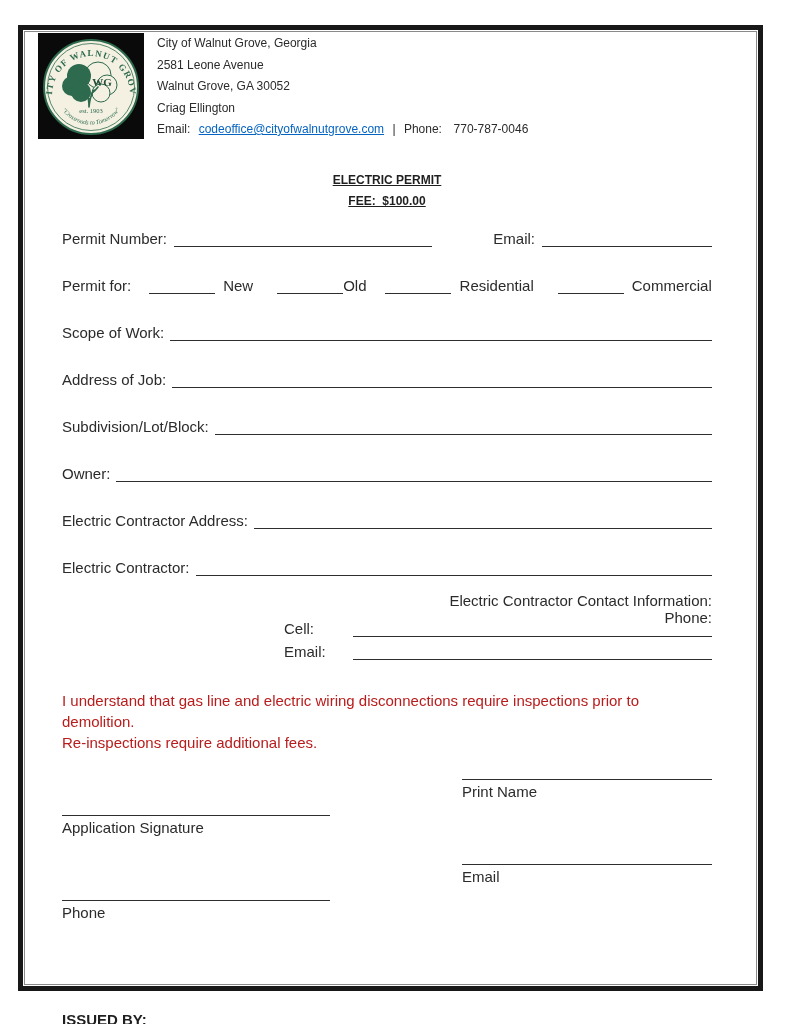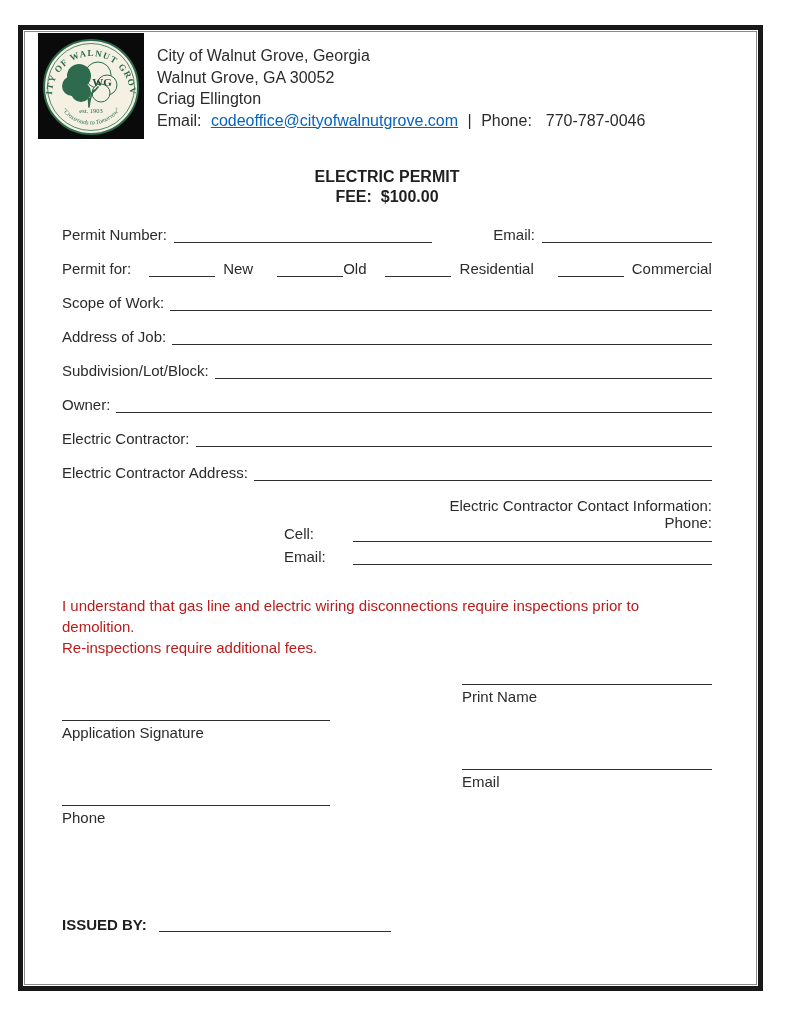--- a/index.html
+++ b/index.html
@@ -21,28 +21,28 @@
     position:absolute;inset:1px;
     border:1px solid #8a8a8a;
   }
   .content{
     position:absolute;left:62px;top:33px;width:650px;
     font-size:15px;
   }
   
   .hdr{display:flex;gap:13px;margin-left:-24px;}
   .logo-box{width:106px;height:106px;flex:0 0 auto;}
-  .hdr-text{padding-top:12px;line-height:21.5px;font-size:16px;color:#2b2b2b;}
+  .hdr-text{padding-top:0;line-height:21.5px;font-size:12px;color:#2b2b2b;}
   .hdr-contact{display:flex;gap:5px;white-space:pre;}
   .hdr-link{color:#0563c1;text-decoration:underline;}
   
   .title{ text-align:center;margin-top:28px;line-height:20px;}
-  .title span{font-weight:bold;white-space:pre;font-size:16px;color:#1f1f1f;text-align:right;}
-  
-  .frow{display:flex;align-items:flex-end;height:20px;margin-top:14px;font-size:15px;color:#2b2b2b;}
+  .title span{font-weight:bold;text-decoration:underline;white-space:pre;font-size:12px;color:#1f1f1f;text-align:right;}
+  
+  .frow{display:flex;align-items:flex-end;height:20px;margin-top:27px;font-size:15px;color:#2b2b2b;}
   .frow.first{margin-top:16px;}
   .frow.gap16{margin-top:16px;flex-direction:column;}
   .frow.sub{margin-top:5px;justify-content:space-between;}
   .frow.sub2{margin-top:3px;}
   .bl{display:inline-block;border-bottom:1.4px solid #2e2e2e;height:15px;}
   .bl.grow{flex:1;margin-left:6px;}
   .lbl{white-space:nowrap;}
   
   .notice{margin-top:30px;line-height:21px;font-size:15px;color:#b91c1c;}
   
@@ -90,20 +90,21 @@
           <circle cx="34" cy="53" r="10" fill="#2d6a4e"></circle>
           <circle cx="43" cy="59" r="10" fill="#2d6a4e"></circle>
           <path d="M51 74 q0 -9 -3 -16 m3 16 q1 -11 5 -17 m-4 9 q-5 -3 -9 -7 m10 2 q4 -3 7 -7" stroke="#2d6a4e" stroke-width="1.6" fill="none" stroke-linecap="round"></path>
         </g>
         <text x="64" y="53" font-size="11" font-family="Liberation Serif,serif" font-weight="bold" fill="#254d3a" text-anchor="middle">WG</text>
         <text x="53" y="80" font-size="6.5" font-family="Liberation Serif,serif" fill="#2d6a4e" text-anchor="middle">est. 1903</text>
       </svg>
     </div>
     <div class="hdr-text">
       <div>City of Walnut Grove, Georgia</div>
+      <div>2581 Leone Avenue</div>
       <div>Walnut Grove, GA 30052</div>
       <div>Criag Ellington</div>
       <div class="hdr-contact">
         <span>Email: </span><a class="hdr-link" href="#">codeoffice@cityofwalnutgrove.com</a><span> | </span><span>Phone:  </span><span>770-787-0046</span>
       </div>
     </div>
   </div>
 
   <div class="title">
     <div><span>ELECTRIC PERMIT</span></div>
@@ -139,25 +140,25 @@
   </div>
   <div class="frow">
     <span class="lbl">Subdivision/Lot/Block:</span>
     <span class="bl grow"></span>
   </div>
   <div class="frow">
     <span class="lbl">Owner:</span>
     <span class="bl grow"></span>
   </div>
   <div class="frow">
+    <span class="lbl">Electric Contractor Address:</span>
+    <span class="bl grow"></span>
+  </div>
+  <div class="frow">
     <span class="lbl">Electric Contractor:</span>
-    <span class="bl grow"></span>
-  </div>
-  <div class="frow">
-    <span class="lbl">Electric Contractor Address:</span>
     <span class="bl grow"></span>
   </div>
 
   <div class="frow gap16">
     <span class="lbl">Electric Contractor Contact Information:</span>
     <span class="lbl" style="margin-left:6px">Phone:</span>
     <span class="bl grow" style="margin-left:9px"></span>
   </div>
   <div class="frow sub">
     <span class="lbl" style="margin-left:222px;width:52px">Cell:</span>

